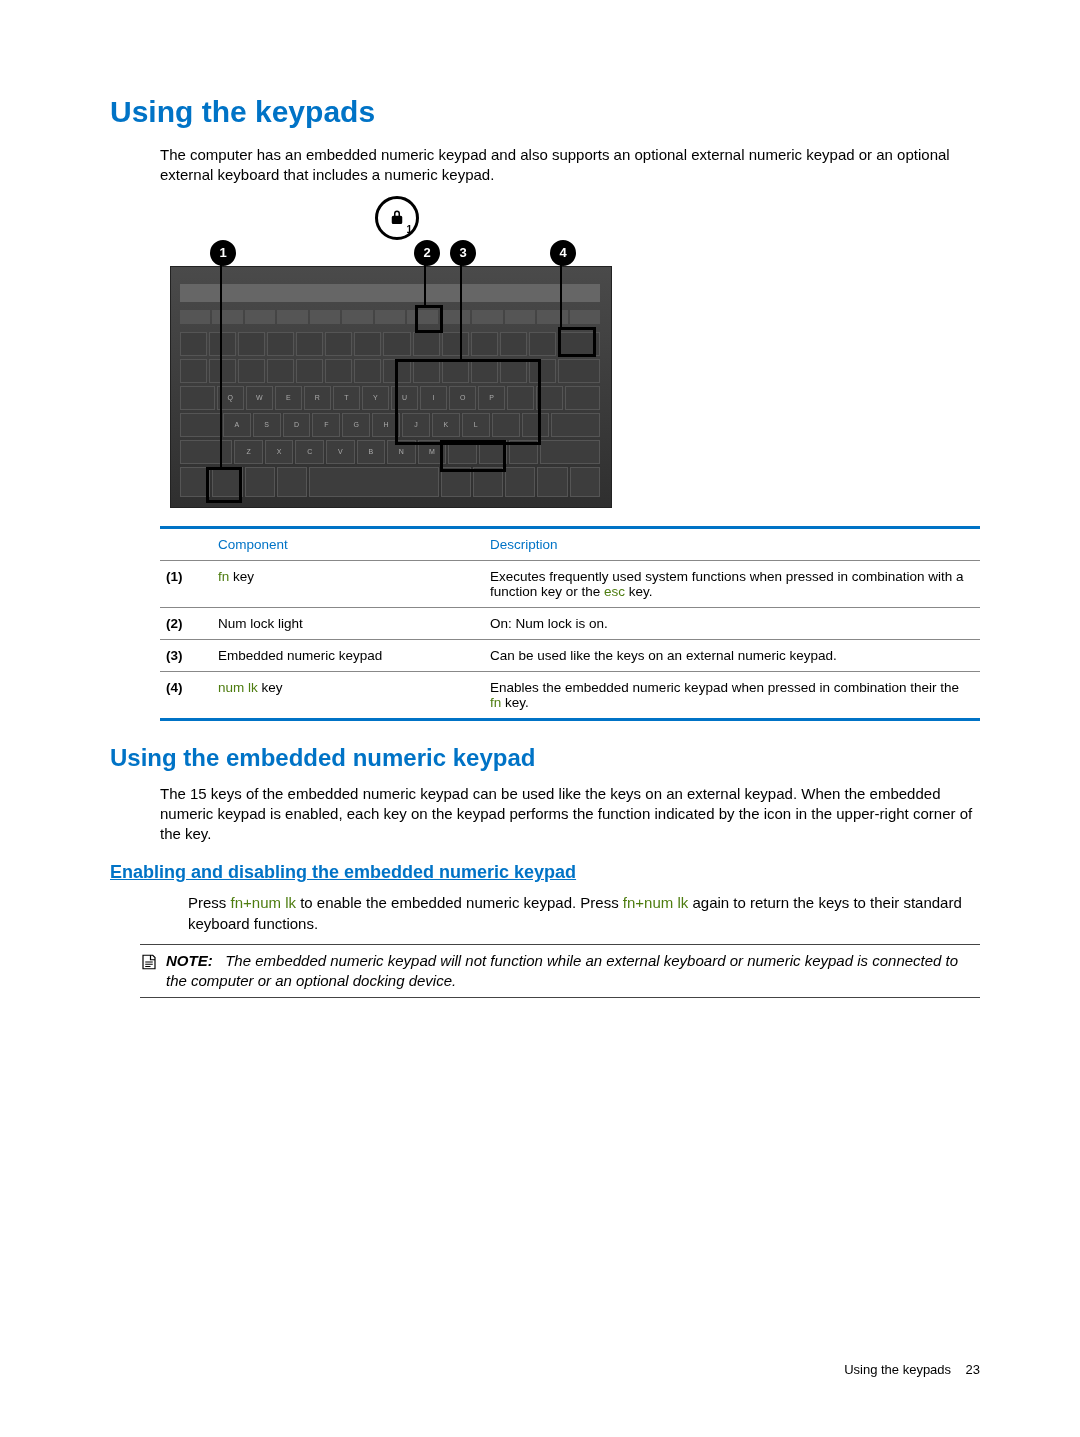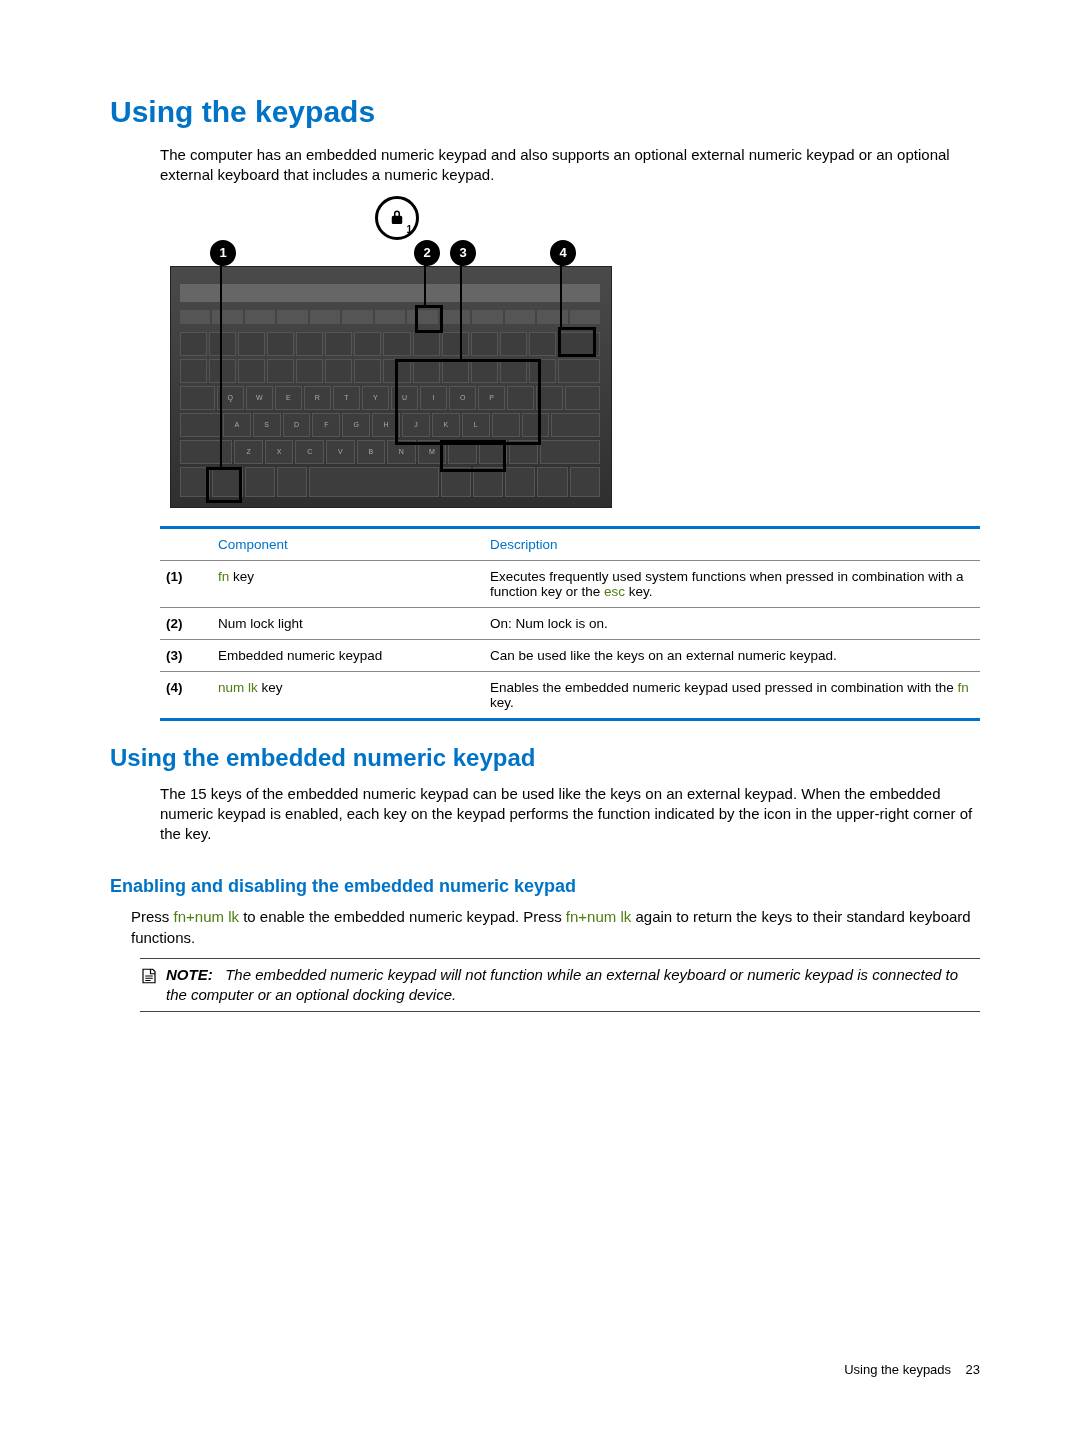--- a/index.html
+++ b/index.html
@@ -25,31 +25,32 @@
   .h2 {
     font-size: 24px;
     font-weight: bold;
     color: #0073c6;
     margin: 23px 0 12px 0;
   }
   .h3 {
     font-size: 18px;
     font-weight: bold;
     color: #0073c6;
-    margin: 32px 0 10px 0;
+    margin: 18px 0 10px 0;
+    text-decoration: underline;
   }
   .body-text {
     font-size: 15px;
     line-height: 1.35;
     margin: 0 0 10px 50px;
   }
   .body-text-indent {
     font-size: 15px;
     line-height: 1.35;
-    margin: 0 0 10px 21px;
+    margin: 0 0 10px 78px;
   }
   .link { color: #4d7c0f; }
   .figure {
     margin: 10px 0 20px 60px;
     width: 440px;
     height: 310px;
     position: relative;
   }
   
   .kbd-base {
@@ -304,21 +305,21 @@
         <td>On: Num lock is on.</td>
       </tr>
       <tr>
         <td class="col-num">(3)</td>
         <td>Embedded numeric keypad</td>
         <td>Can be used like the keys on an external numeric keypad.</td>
       </tr>
       <tr>
         <td class="col-num">(4)</td>
         <td><span class="link">num lk</span><span> key</span></td>
-        <td><span>Enables the embedded numeric keypad used pressed in combination with the </span><span class="link">fn</span><span> key.</span></td>
+        <td><span>Enables the embedded numeric keypad when pressed in combination their the </span><span class="link">fn</span><span> key.</span></td>
       </tr>
     </tbody>
   </table>
 
   <h2 class="h2">Using the embedded numeric keypad</h2>
 
   <p class="body-text">The 15 keys of the embedded numeric keypad can be used like the keys on an external keypad. When the embedded numeric keypad is enabled, each key on the keypad performs the function indicated by the icon in the upper-right corner of the key.</p>
 
   <h3 class="h3">Enabling and disabling the embedded numeric keypad</h3>
 

